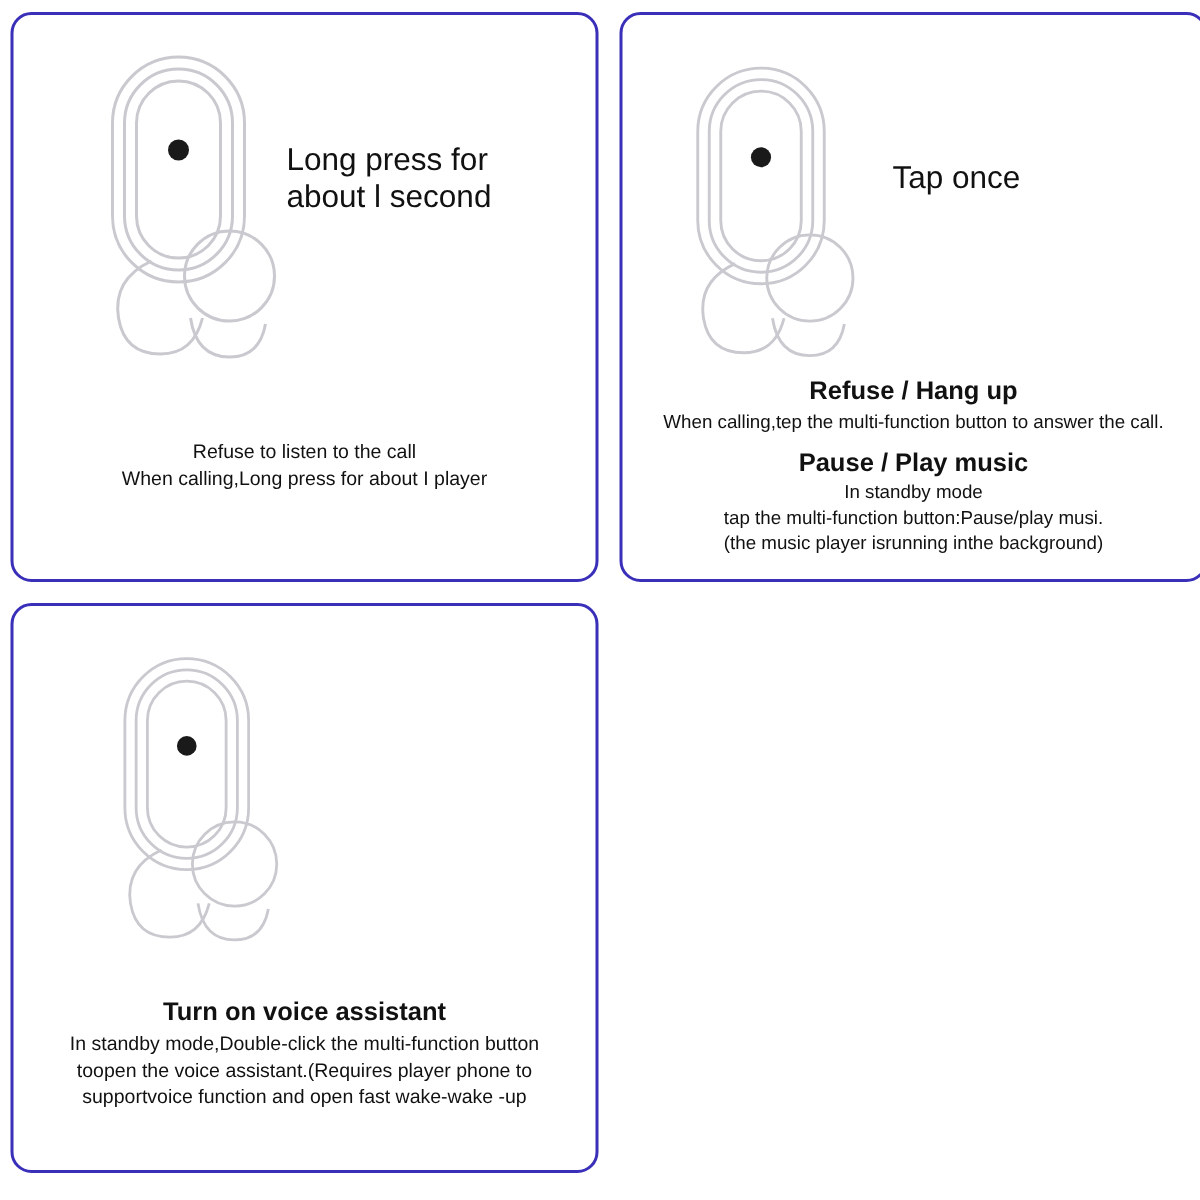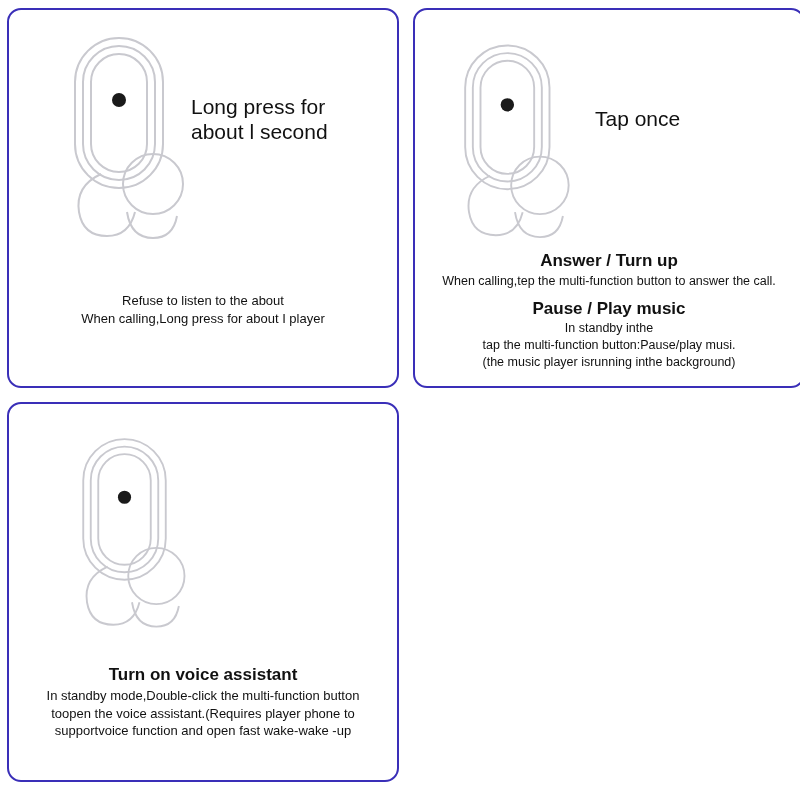--- a/index.html
+++ b/index.html
@@ -196,45 +196,45 @@
       </g>
       <circle cx="62" cy="76" r="7" fill="#1a1a1a"></circle>
     </svg>
 
     <div class="label-big">
       <div>Long press for</div>
       <div>about l second</div>
     </div>
 
     <div class="cap-block">
-      <p class="cap-line">Refuse to listen to the about</p>
+      <p class="cap-line">Refuse to listen to the call</p>
       <p class="cap-line">When calling,Long press for about I player</p>
     </div>
   </div>
 
   <div class="panel" id="panel3">
     <svg class="bud-outline" width="160" height="230" viewBox="0 0 140 240">
       <g fill="none" stroke="#c9c9cf" stroke-width="2">
         <rect x="18" y="14" width="88" height="150" rx="44" ry="44"></rect>
         <rect x="26" y="22" width="72" height="134" rx="36" ry="36"></rect>
         <rect x="34" y="30" width="56" height="118" rx="28" ry="28"></rect>
         <path d="M44 150 q-26 12 -22 38 q4 24 28 24 q22 0 28 -24"></path>
         <ellipse cx="96" cy="160" rx="30" ry="30"></ellipse>
         <path d="M70 188 q4 26 26 26 q20 0 24 -22"></path>
       </g>
       <circle cx="62" cy="76" r="7" fill="#1a1a1a"></circle>
     </svg>
 
     <div class="label-big" style="left:180px; top:96px;">Tap once</div>
 
     <div class="cap-block">
-      <p class="cap-head">Answer / Turn up</p>
+      <p class="cap-head">Refuse / Hang up</p>
       <p class="cap-line sm">When calling,tep the multi-function button to answer the call.</p>
       <p class="cap-sub-head">Pause / Play music</p>
-      <p class="cap-line sm">In standby inthe</p>
+      <p class="cap-line sm">In standby mode</p>
       <p class="cap-line sm">tap the multi-function button:Pause/play musi.</p>
       <p class="cap-line sm">(the music player isrunning inthe background)</p>
     </div>
   </div>
 
   <div class="panel" id="panel4">
     <svg class="bud-outline" width="150" height="225" viewBox="0 0 140 240">
       <g fill="none" stroke="#c9c9cf" stroke-width="2">
         <rect x="18" y="14" width="88" height="150" rx="44" ry="44"></rect>
         <rect x="26" y="22" width="72" height="134" rx="36" ry="36"></rect>

